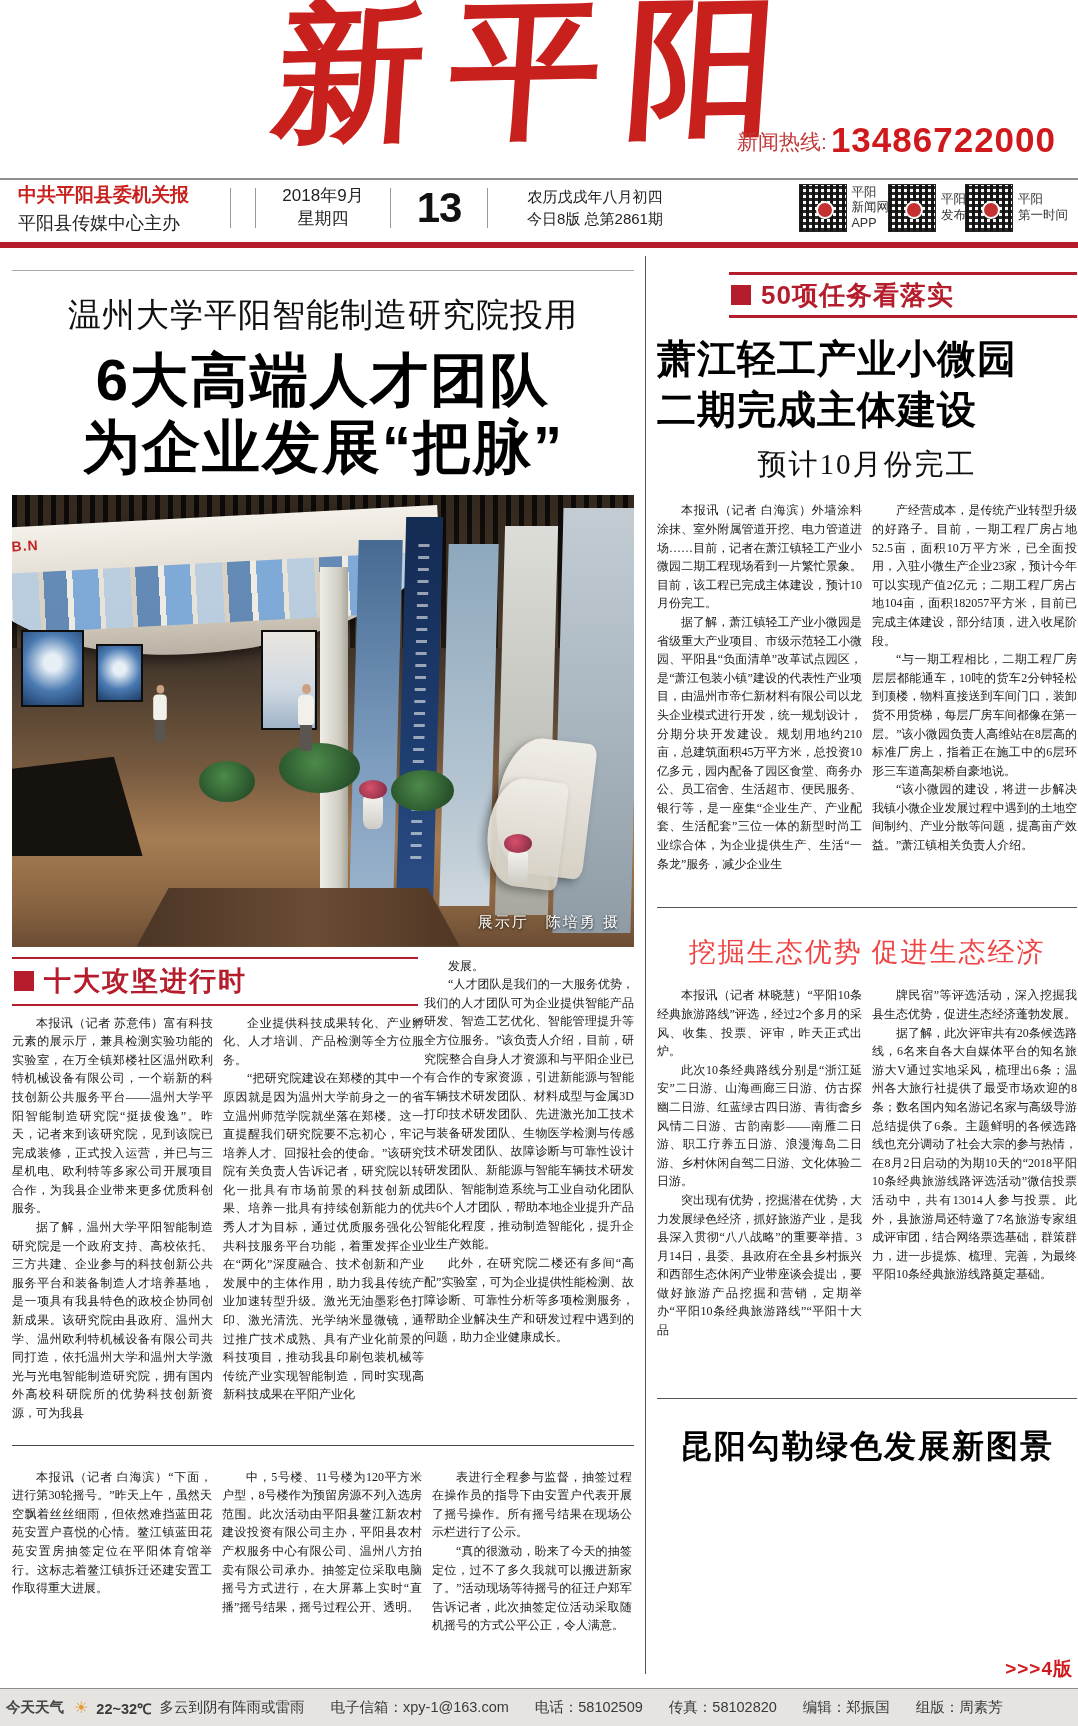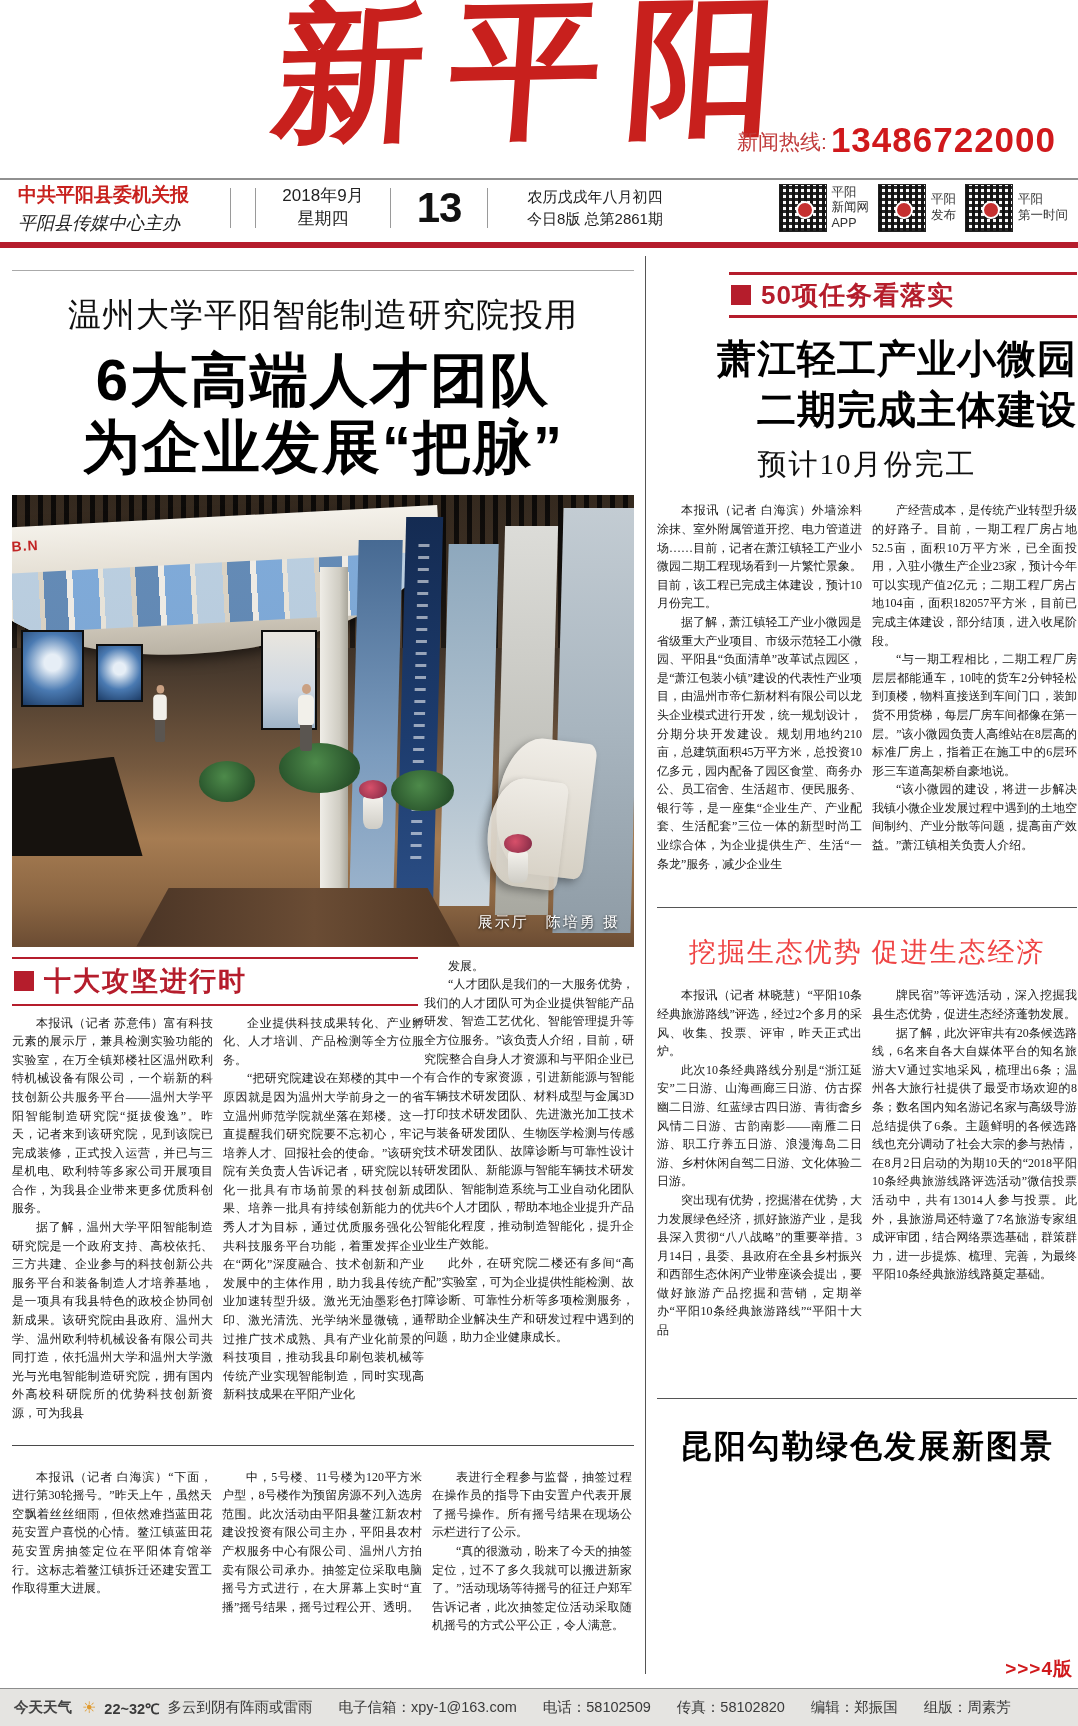--- a/index.html
+++ b/index.html
@@ -24,26 +24,26 @@
   
   .header-bar{
     position:absolute;top:178px;left:0;right:0;height:58px;
     border-top:2px solid #909090;
     display:flex;align-items:center;padding:4px 10px 4px 18px;
     font-family:"Liberation Sans", sans-serif;
   }
   .hb-sep{width:1px;height:40px;background:#9a9a9a;margin:0 12px;flex:none;}
   .org{flex:none;width:200px;}
   .org-l1{color:var(--red);font-weight:bold;font-size:19px;}
-  .org-l2{color:#222;font-size:18px;margin-top:3px;font-style:italic;}
+  .org-l2{color:#222;font-size:18px;margin-top:3px;}
   .values{flex:none;font-size:14.5px;color:#333;line-height:1.25;white-space:pre-line;letter-spacing:1px;}
   .datebox{flex:none;width:110px;text-align:center;font-size:17px;color:#222;line-height:1.35;}
   .pageno{flex:none;width:72px;text-align:center;font-weight:bold;font-size:42px;color:#111;letter-spacing:-1px;}
   .issuebox{flex:none;width:190px;text-align:center;font-size:15px;color:#222;line-height:1.5;}
-  .qr-group{flex:1;display:flex;align-items:center;justify-content:flex-end;gap:10px;}
+  .qr-group{flex:1;display:flex;align-items:center;justify-content:flex-end;}
   .qr-item{display:flex;align-items:center;gap:6px;}
   .qr{width:46px;height:46px;flex:none;position:relative;
       background:
         repeating-linear-gradient(0deg, rgba(17,17,17,.9) 0 3px, transparent 3px 6px),
         repeating-linear-gradient(90deg, #161616 0 3px, #fdfdfd 3px 6px);
       outline:1px solid #222;}
   .qr::after{content:"";position:absolute;left:16px;top:16px;width:14px;height:14px;background:#c53030;border:2px solid #fff;border-radius:50%;}
   .qr-label{font-size:12.5px;color:#333;line-height:1.25;white-space:pre-line;}
 
   .red-rule{position:absolute;top:242px;left:0;right:0;height:6px;background:var(--dark-red);}
@@ -127,35 +127,35 @@
   .bottom-headline{font-family:"Liberation Sans", sans-serif;font-weight:bold;font-size:47px;color:#000;
     letter-spacing:1px;text-align:left;padding:4px 0 2px 6px;
     text-decoration:underline;text-decoration-thickness:4px;text-underline-offset:8px;}
   .three-cols{display:flex;gap:10px;margin-top:22px;height:172px;overflow:hidden;}
   .three-cols .col{width:200px;flex:none;}
 
   
   .tag-box{margin:20px 0 0 72px;border-top:3px solid var(--dark-red);border-bottom:3px solid var(--dark-red);
     padding:7px 2px;display:flex;align-items:center;gap:10px;}
   .tag-box .txt{font-family:"Liberation Sans", sans-serif;font-weight:bold;font-size:26px;color:var(--dark-red);letter-spacing:1px;line-height:1;}
-  .r-headline{font-family:"Liberation Sans", sans-serif;font-weight:bold;font-size:39px;line-height:1.3;text-align:right;color:#000;margin-top:16px;letter-spacing:1px;}
+  .r-headline{font-family:"Liberation Sans", sans-serif;font-weight:bold;font-size:39px;line-height:1.3;text-align:left;color:#000;margin-top:16px;letter-spacing:1px;}
   .r-subhead{font-size:29px;text-align:center;color:#111;margin-top:10px;letter-spacing:2px;}
   .right-col .two-cols{margin-top:16px;}
   .right-col .two-cols .col{width:205px;}
   .rc1{height:392px;overflow:hidden;}
   .rc2{height:398px;overflow:hidden;}
   .r-divider{border-top:1px solid #555;margin-top:14px;}
   .kicker2{font-size:27px;text-align:center;color:#ef4444;margin-top:26px;letter-spacing:2px;}
   .r-headline2{font-family:"Liberation Sans", sans-serif;font-weight:bold;font-size:44px;line-height:1.25;text-align:center;color:#000;margin-top:6px;letter-spacing:2px;}
   .more-headline{font-family:"Liberation Sans", sans-serif;font-weight:bold;font-size:32px;text-align:center;color:#000;margin-top:26px;letter-spacing:2px;}
   .jump{position:absolute;right:8px;bottom:2px;color:#d0191c;font-family:"Liberation Sans", sans-serif;font-weight:bold;font-size:19px;letter-spacing:1px;}
 
   
   .footer{position:absolute;left:0;right:0;bottom:0;height:38px;background:#e5e4e1;border-top:1px solid #8d8d8d;
-    display:flex;align-items:center;gap:0;padding:0 14px;font-family:"Liberation Sans", sans-serif;font-size:14.5px;color:#3a3a3a;}
+    display:flex;align-items:center;gap:0;padding:0 6px;font-family:"Liberation Sans", sans-serif;font-size:14.5px;color:#3a3a3a;}
   .footer .item{margin-right:26px;white-space:nowrap;}
   .footer .wlabel{font-weight:bold;color:#444;margin-right:10px;}
   .weather-icon{color:#e09a2e;font-size:16px;margin-right:8px;}
   .footer .temp{font-weight:bold;margin-right:8px;}
 </style>
 </head>
 <body>
 
 <div class="page">
 

